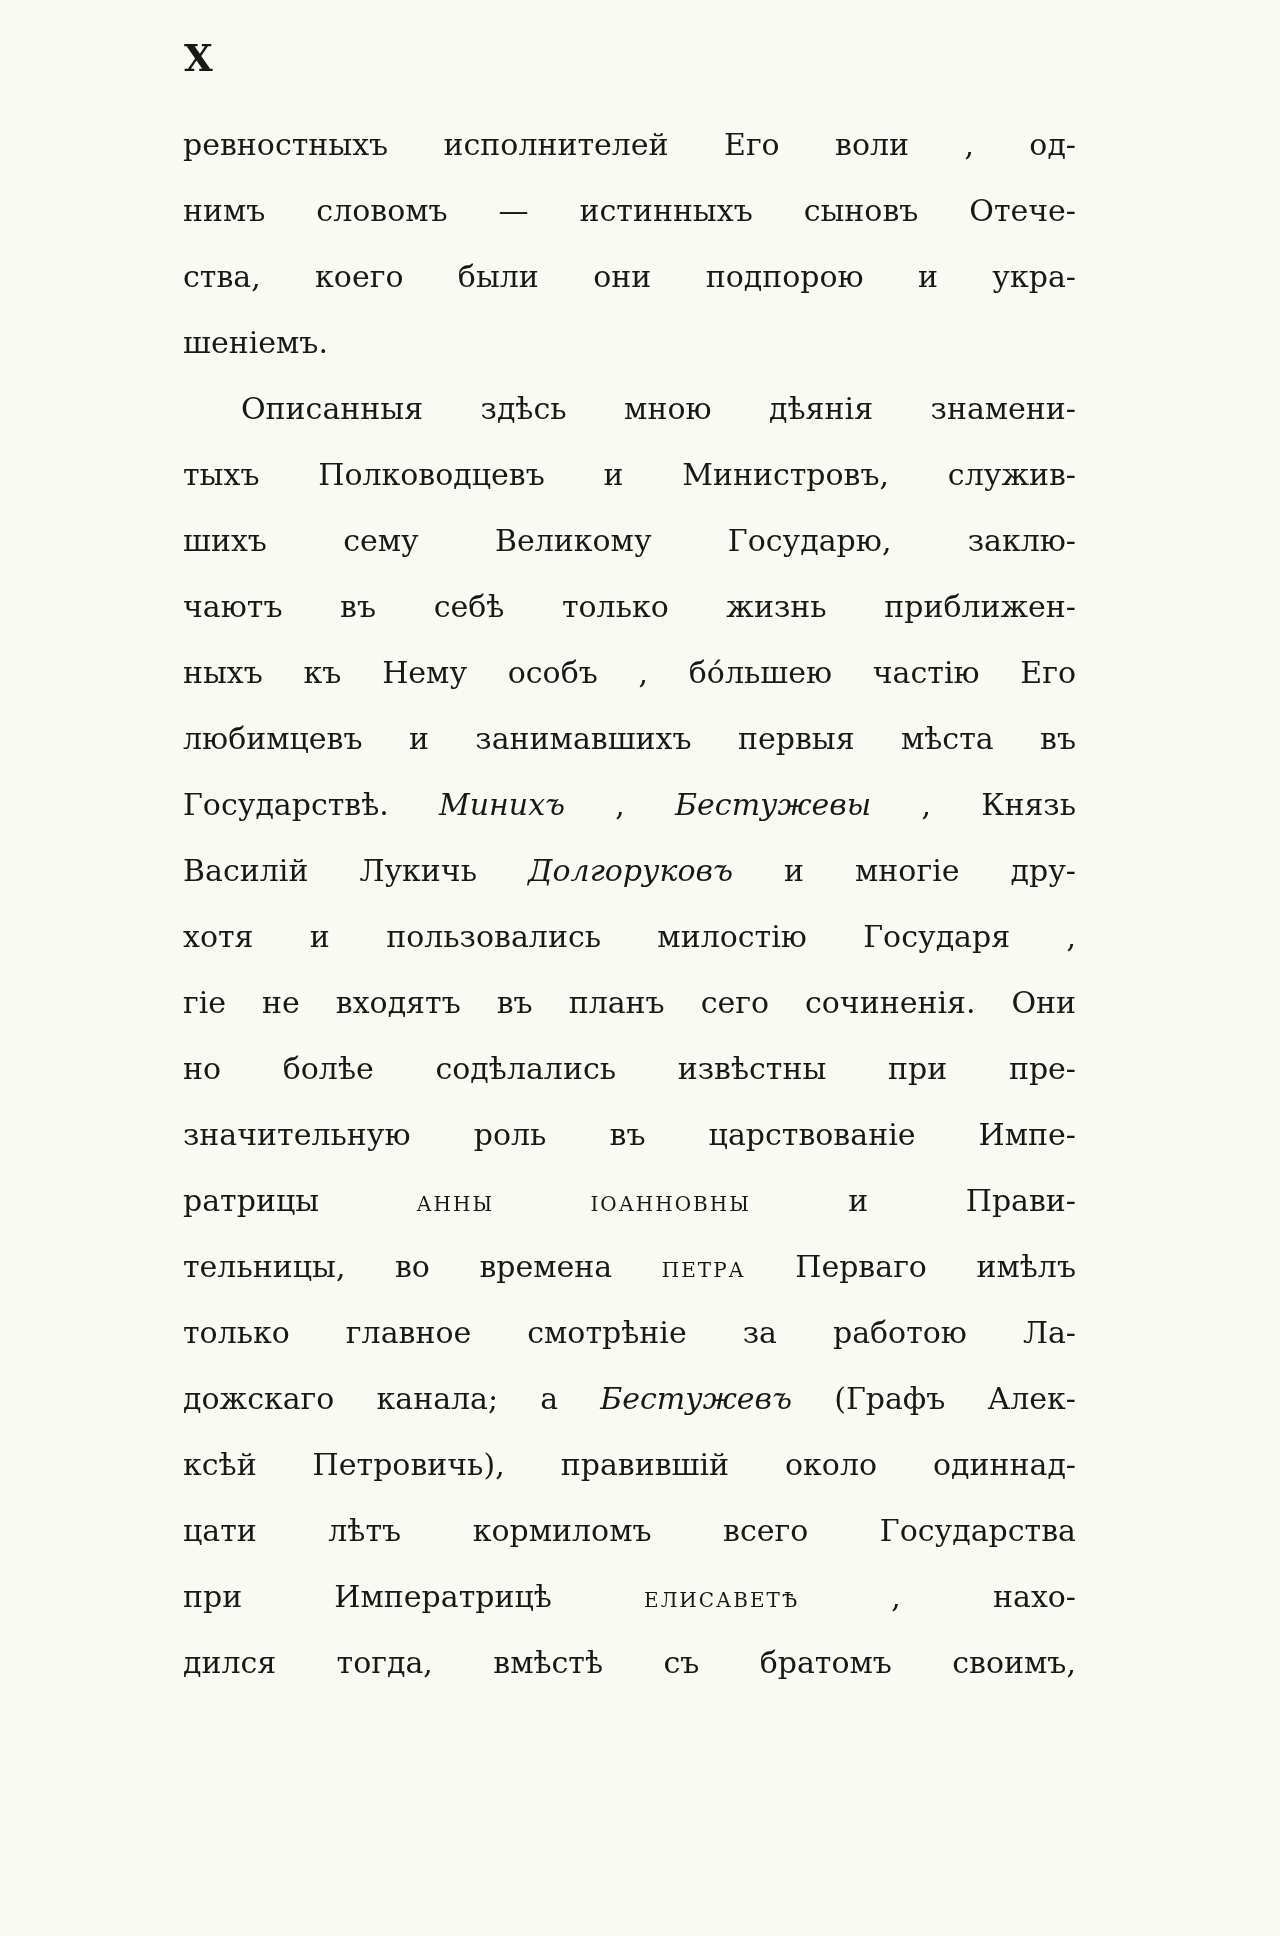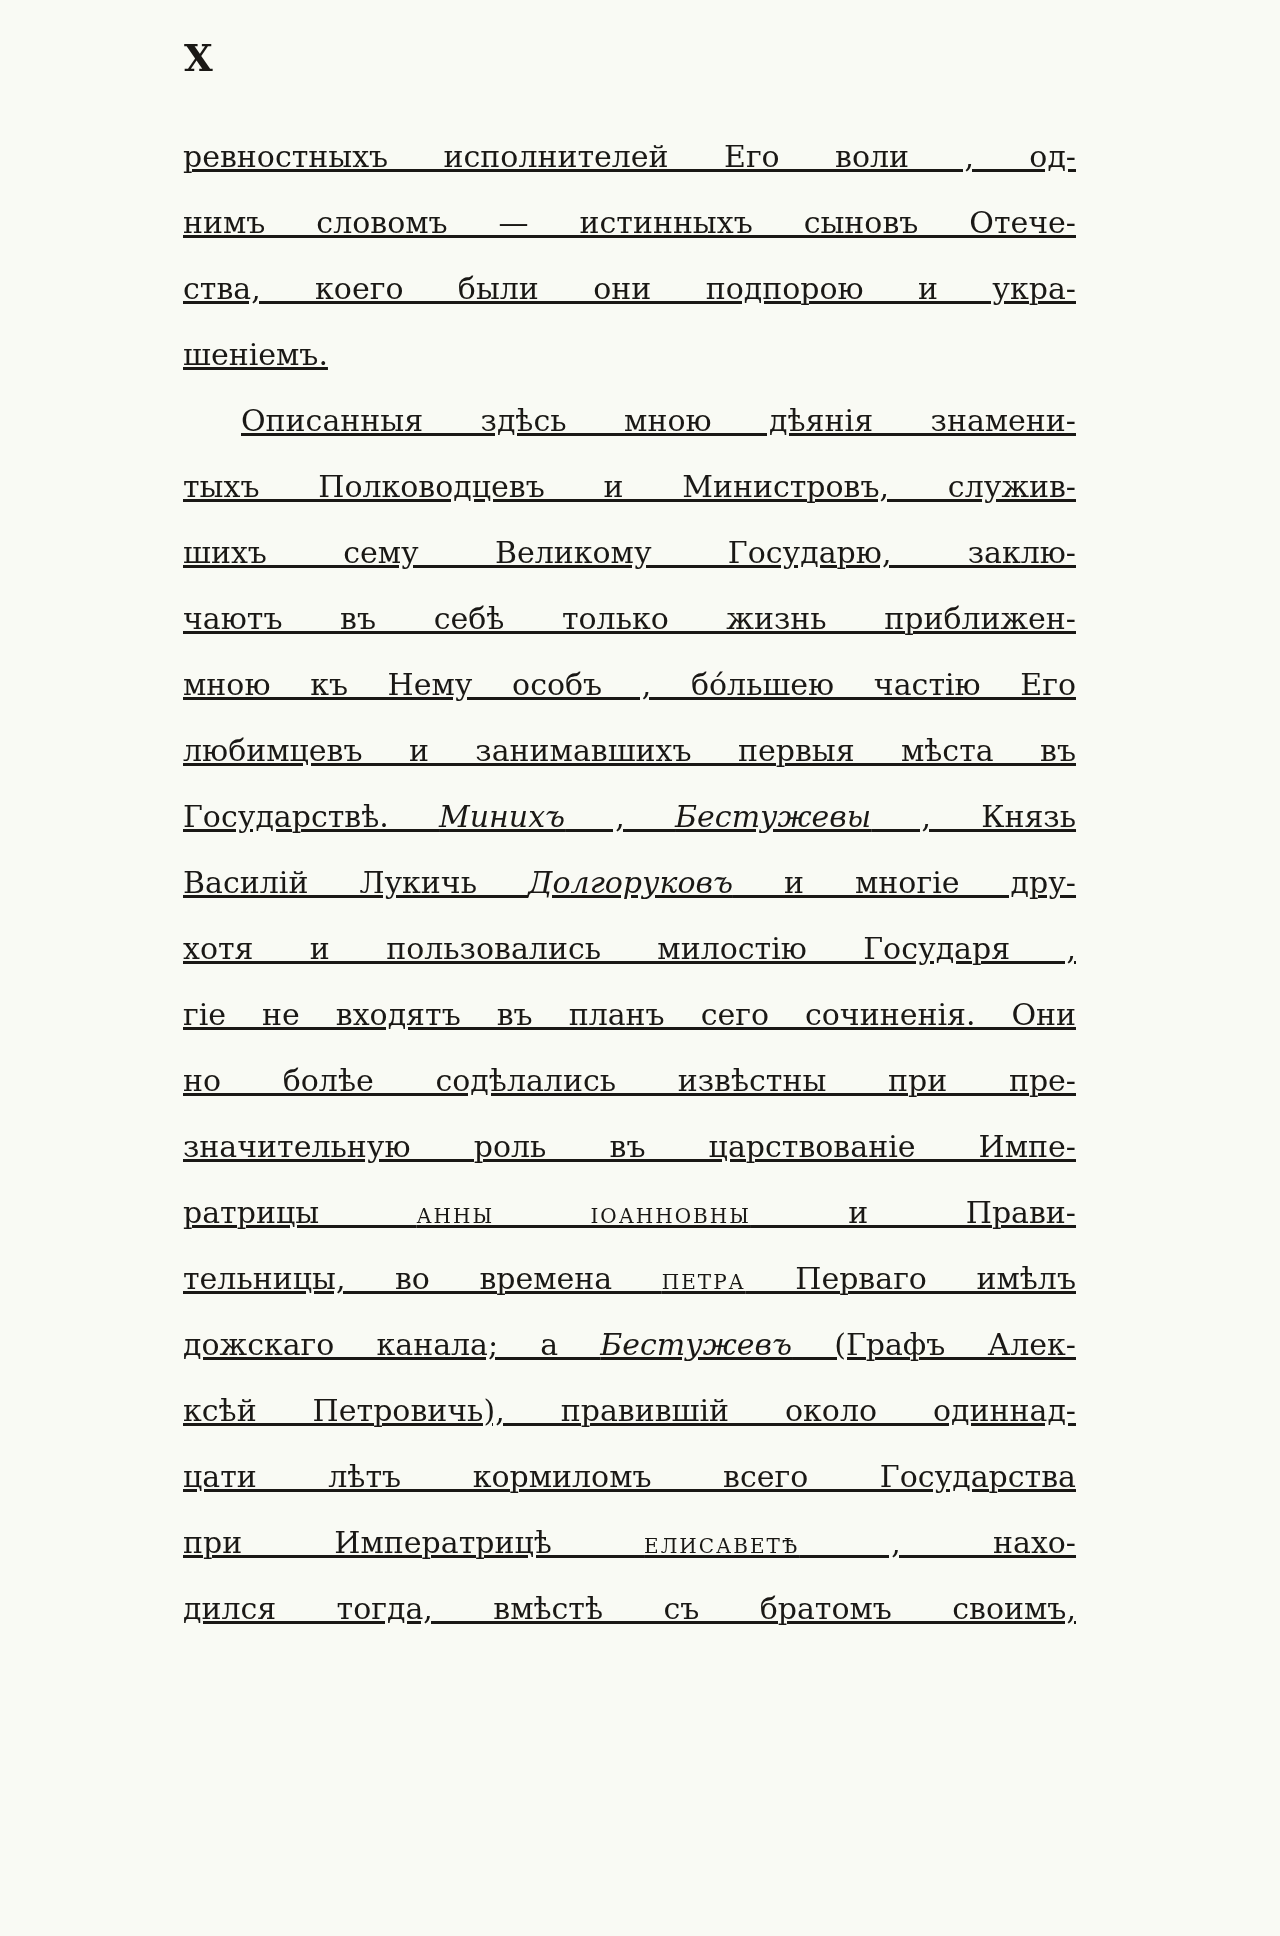--- a/index.html
+++ b/index.html
@@ -24,23 +24,22 @@
     position: absolute;
     left: 184px;
     top: 36px;
     font-size: 37px;
     font-weight: bold;
     letter-spacing: 1px;
   }
   .text-block {
     position: absolute;
     left: 183px;
-    top: 124px;
+    top: 112px;
     width: 893px;
-    text-decoration: underline;
   }
   .line {
     font-size: 30px;
     line-height: 66px;
     height: 66px;
     text-align: justify;
     text-align-last: justify;
     white-space: normal;
     overflow: visible;
   }
@@ -66,29 +65,30 @@
   <div class="page-number">X</div>
   <div class="text-block">
       <div class="line"><span>ревностныхъ исполнителей Его воли , од-</span></div>
       <div class="line"><span>нимъ словомъ — истинныхъ сыновъ Отече-</span></div>
       <div class="line"><span>ства, коего были они подпорою и укра-</span></div>
       <div class="line no-justify"><span>шеніемъ.</span></div>
       <div class="line indent"><span>Описанныя здѣсь мною дѣянія знамени-</span></div>
       <div class="line"><span>тыхъ Полководцевъ и Министровъ, служив-</span></div>
       <div class="line"><span>шихъ сему Великому Государю, заклю-</span></div>
       <div class="line"><span>чаютъ въ себѣ только жизнь приближен-</span></div>
-      <div class="line"><span>мною къ Нему особъ , бо́льшею частію Его</span></div>
+      <div class="line"><span>ныхъ къ Нему особъ , бо́льшею частію Его</span></div>
       <div class="line"><span>любимцевъ и занимавшихъ первыя мѣста въ</span></div>
       <div class="line"><span>Государствѣ. </span><span class="italic">Минихъ</span><span> , </span><span class="italic">Бестужевы</span><span> , Князь</span></div>
       <div class="line"><span>Василій Лукичь </span><span class="italic">Долгоруковъ</span><span> и многіе дру-</span></div>
       <div class="line"><span>хотя и пользовались милостію Государя ,</span></div>
       <div class="line"><span>гіе не входятъ въ планъ сего сочиненія. Они</span></div>
       <div class="line"><span>но болѣе содѣлались извѣстны при пре-</span></div>
       <div class="line"><span>значительную роль въ царствованіе Импе-</span></div>
       <div class="line"><span>ратрицы </span><span class="caps">АННЫ ІОАННОВНЫ</span><span> и Прави-</span></div>
       <div class="line"><span>тельницы, во времена </span><span class="caps">ПЕТРА</span><span> Перваго имѣлъ</span></div>
+      <div class="line"><span>только главное смотрѣніе за работою Ла-</span></div>
       <div class="line"><span>дожскаго канала; а </span><span class="italic">Бестужевъ</span><span> (Графъ Алек-</span></div>
       <div class="line"><span>ксѣй Петровичь), правившій около одиннад-</span></div>
       <div class="line"><span>цати лѣтъ кормиломъ всего Государства</span></div>
       <div class="line"><span>при Императрицѣ </span><span class="caps">ЕЛИСАВЕТѢ</span><span> , нахо-</span></div>
       <div class="line"><span>дился тогда, вмѣстѣ съ братомъ своимъ,</span></div>
     </div>
 </div>
 
 </body></html>

